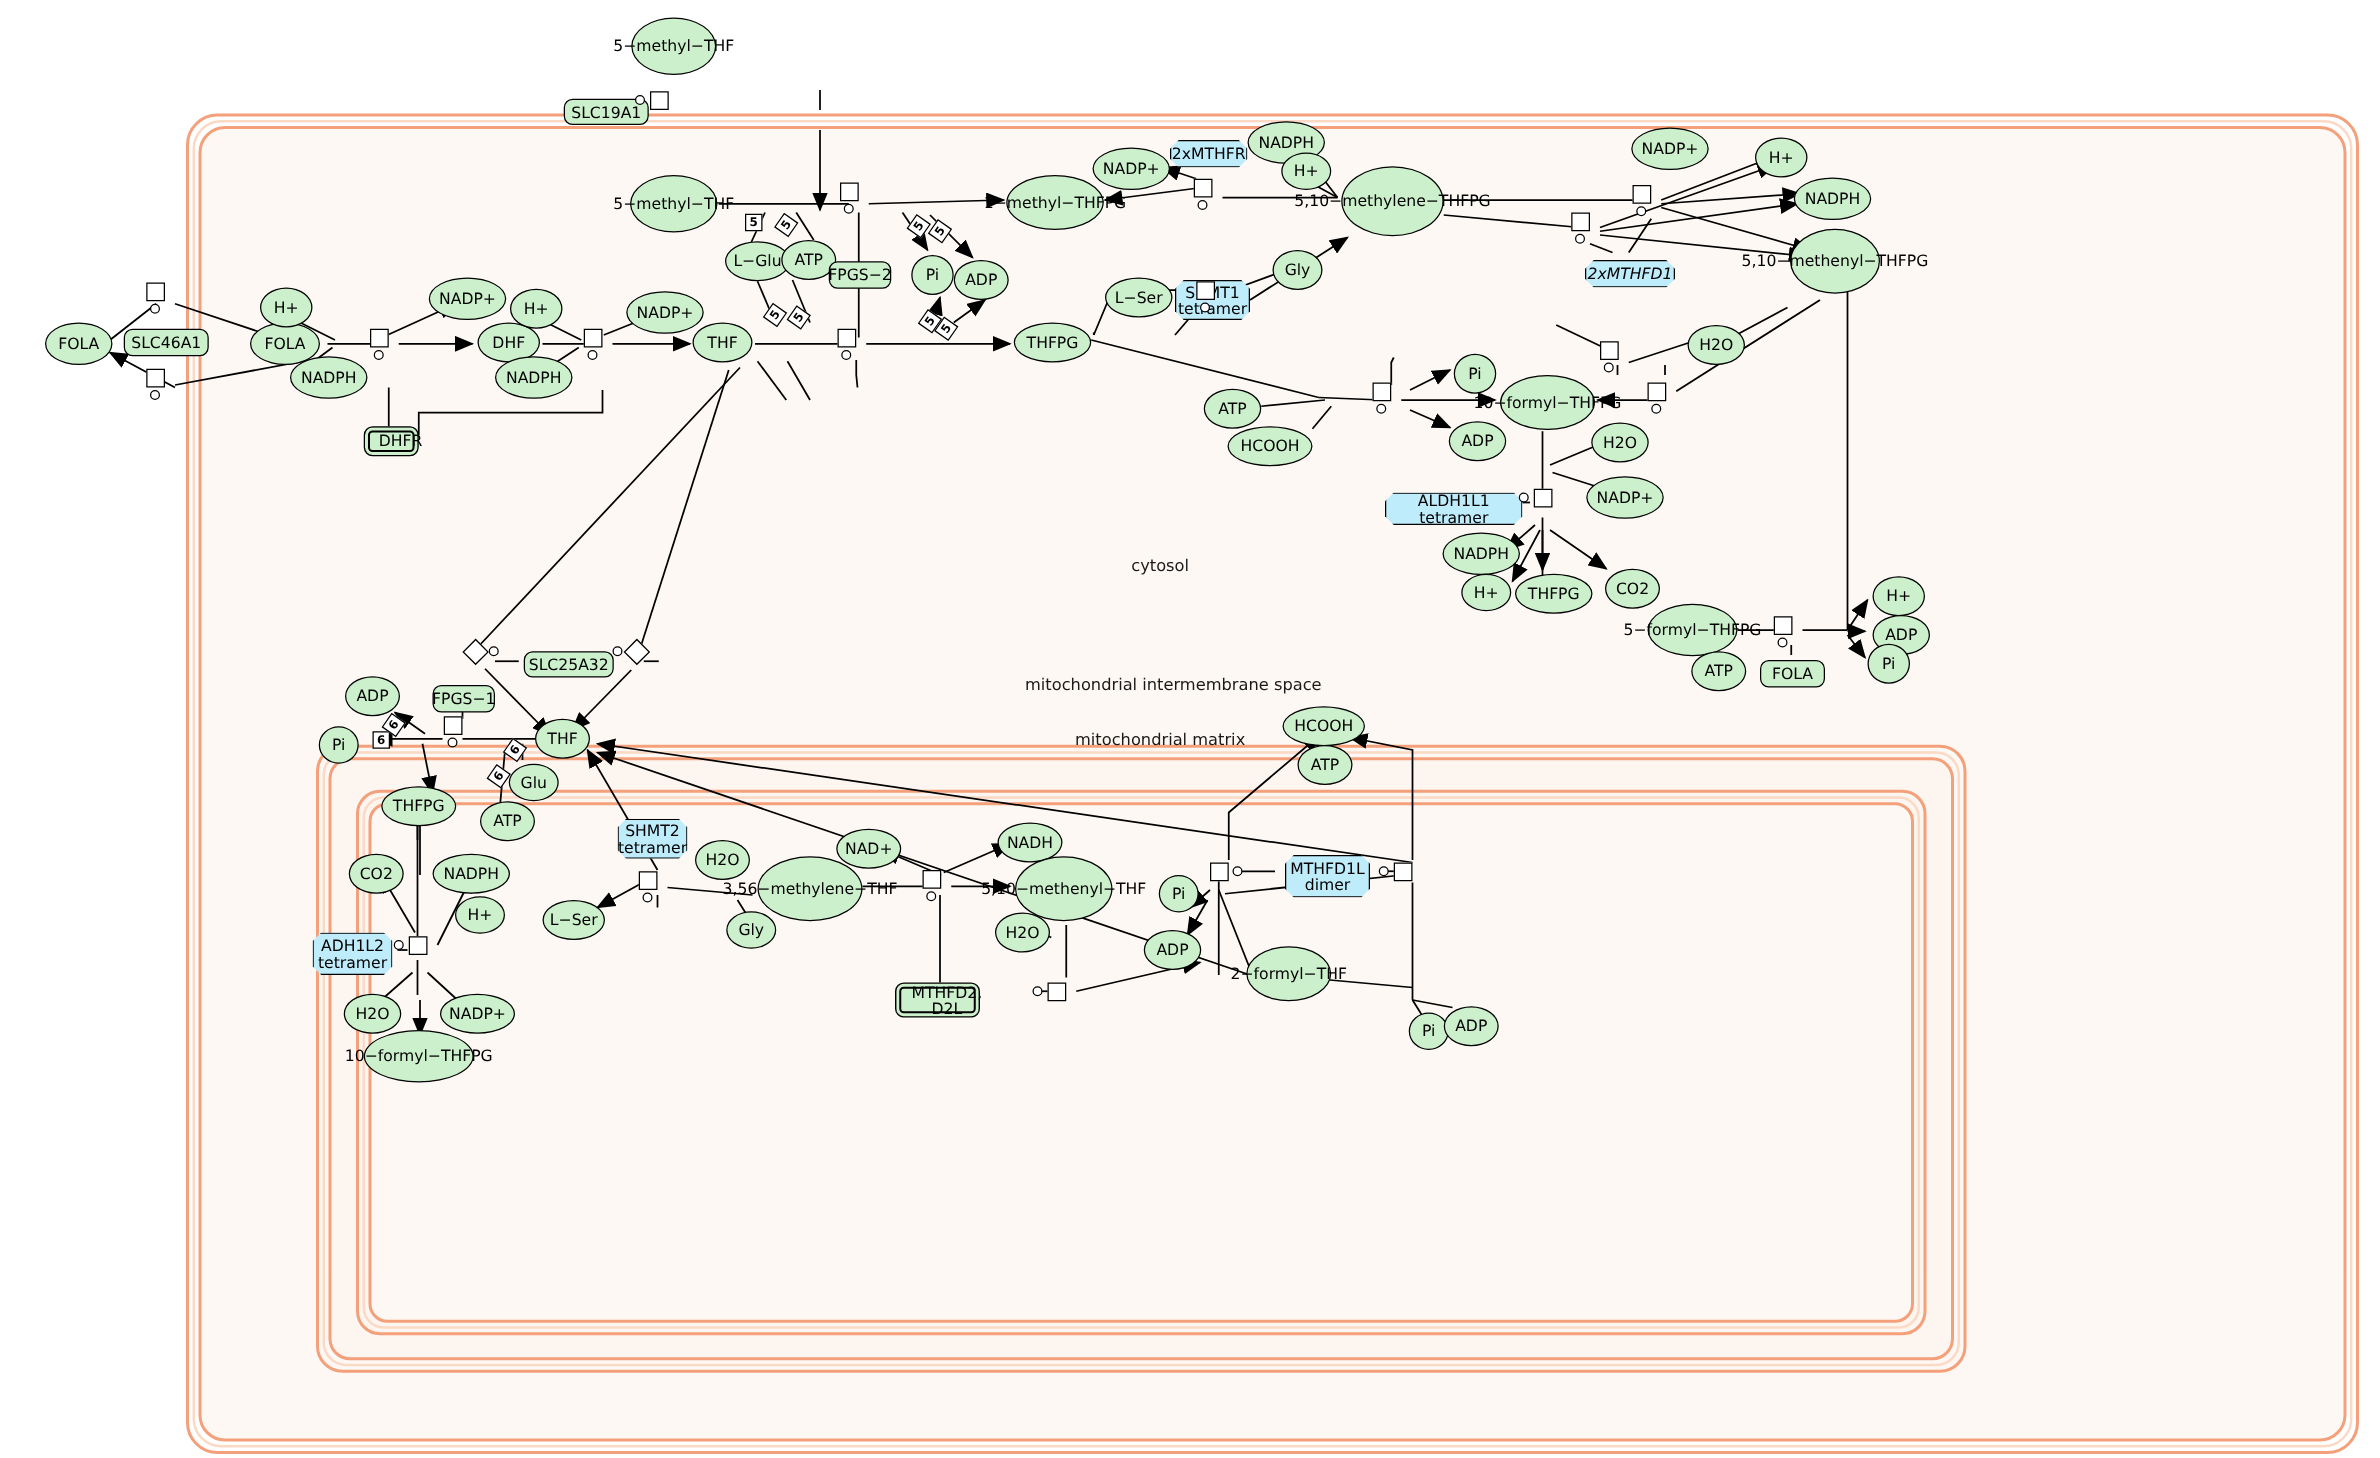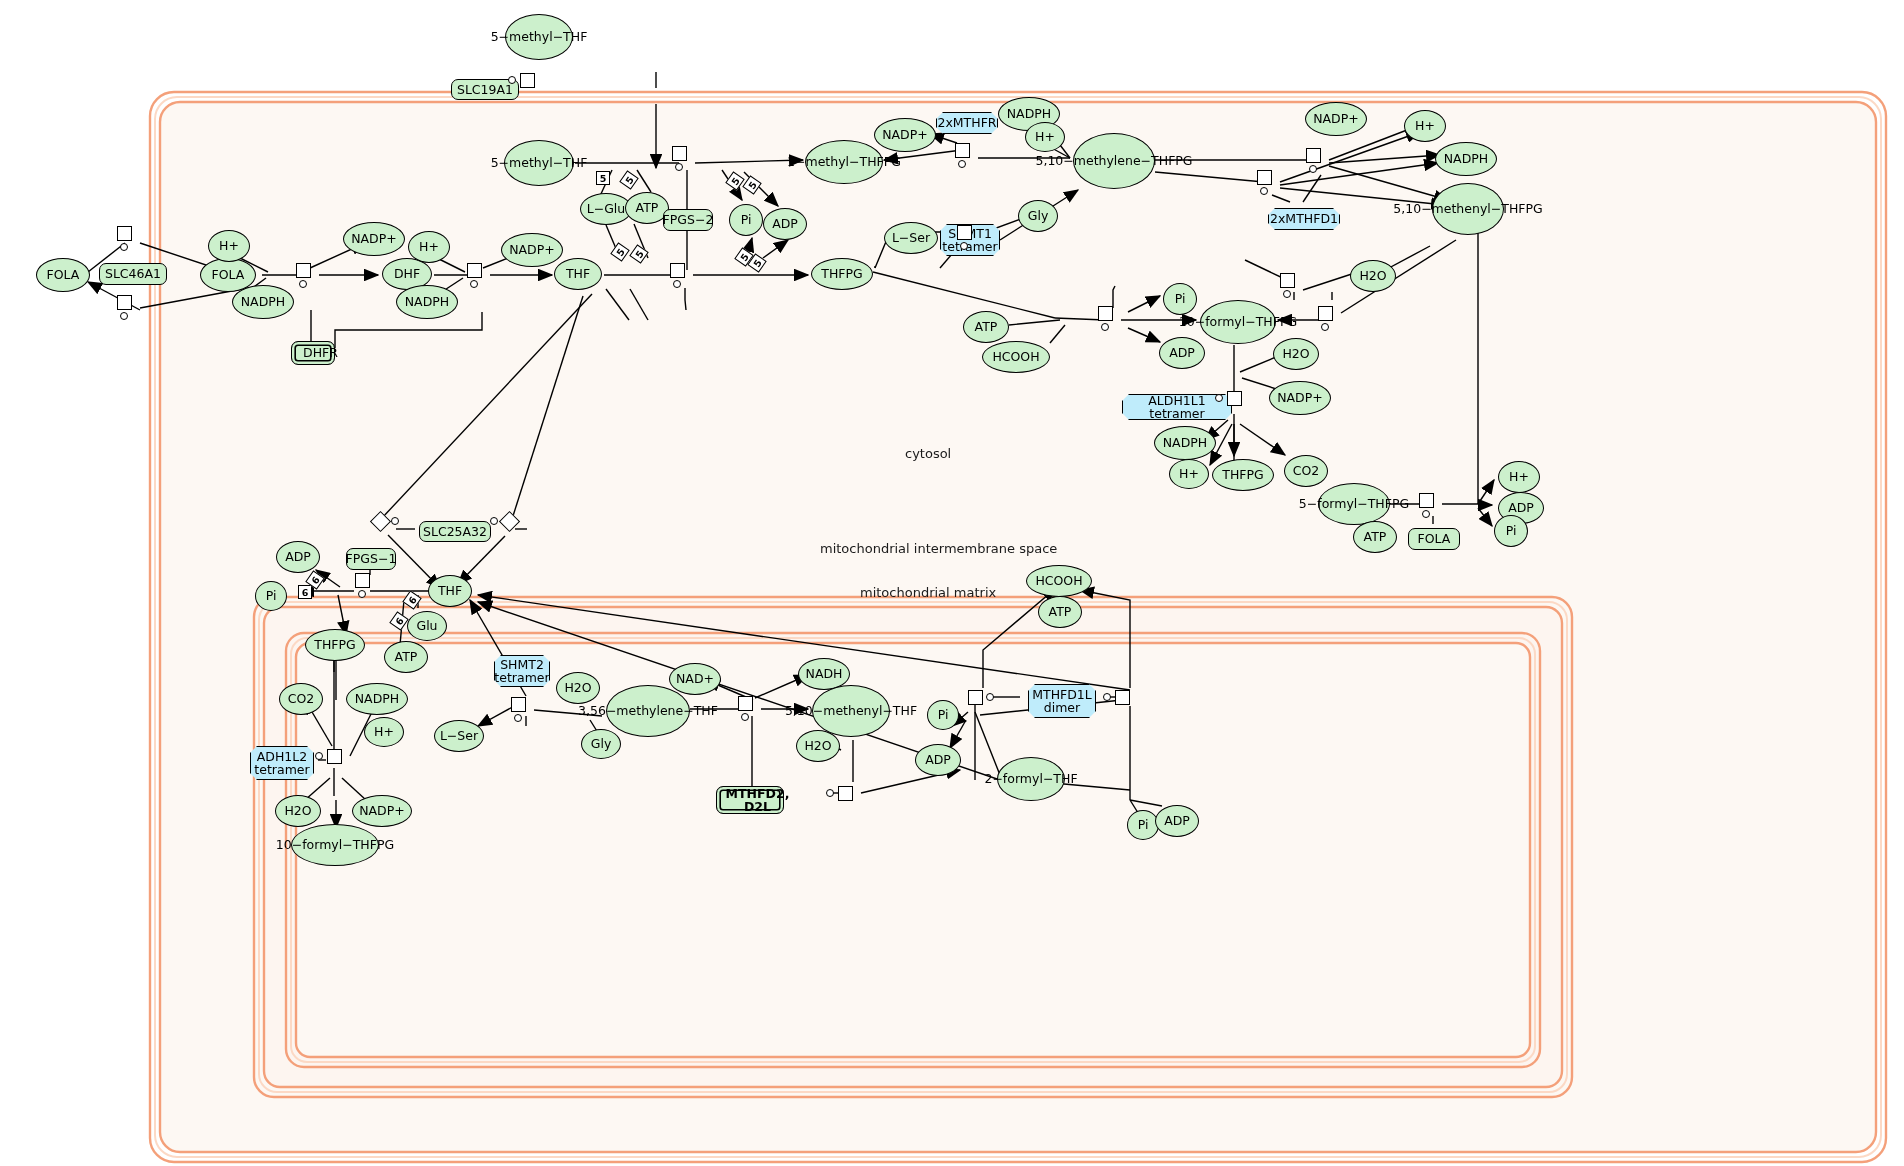--- a/index.html
+++ b/index.html
@@ -304,28 +304,28 @@
       <div class="node metab" style="left: 1026px; top: 565px; width: 66px; height: 32px;">HCOOH</div>
       <div class="node metab" style="left: 1038px; top: 596px; width: 44px; height: 32px;">ATP</div>
       <div class="node metab" style="left: 1127px; top: 810px; width: 32px; height: 30px;">Pi</div>
       <div class="node metab" style="left: 1155px; top: 805px; width: 44px; height: 32px;">ADP</div>
       <div class="node enzymeG" style="left: 451px; top: 79px; width: 68px; height: 21px;">SLC19A1</div>
       <div class="node enzymeG" style="left: 99px; top: 263px; width: 68px; height: 22px;">SLC46A1</div>
       <div class="node enzymeG dbl" style="left: 291px; top: 341px; width: 44px; height: 24px;">DHFR</div>
       <div class="node enzymeG" style="left: 663px; top: 209px; width: 50px; height: 22px;">FPGS−2</div>
       <div class="node enzymeG" style="left: 419px; top: 521px; width: 72px; height: 21px;">SLC25A32</div>
       <div class="node enzymeG" style="left: 346px; top: 548px; width: 50px; height: 22px;">FPGS−1</div>
-      <div class="node enzymeG dbl" style="left: 716px; top: 786px; width: 68px; height: 28px; white-space: pre-line; font-weight: bold;">MTHFD2,
+      <div class="node enzymeG dbl" style="left: 716px; top: 786px; width: 68px; height: 28px; white-space: pre-line;">MTHFD2,
 D2L</div>
       <div class="node enzymeG" style="left: 1408px; top: 528px; width: 52px; height: 22px;">FOLA</div>
       <div class="node complexB" style="left: 936px; top: 112px; width: 62px; height: 22px;">2xMTHFR</div>
       <div class="node complexB" style="left: 940px; top: 224px; width: 60px; height: 32px; white-space: pre-line;">SHMT1
 tetramer</div>
-      <div class="node complexB" style="left: 1268px; top: 208px; width: 72px; height: 22px;">2xMTHFD1</div>
-      <div class="node complexB" style="left: 1108px; top: 394px; width: 110px; height: 26px; margin-left: 14px;">ALDH1L1 tetramer</div>
+      <div class="node complexB" style="left: 1268px; top: 208px; width: 72px; height: 22px; font-style: italic;">2xMTHFD1</div>
+      <div class="node complexB" style="left: 1108px; top: 394px; width: 110px; height: 26px;">ALDH1L1 tetramer</div>
       <div class="node complexB" style="left: 494px; top: 655px; width: 56px; height: 32px; white-space: pre-line;">SHMT2
 tetramer</div>
       <div class="node complexB" style="left: 250px; top: 746px; width: 64px; height: 34px; white-space: pre-line;">ADH1L2
 tetramer</div>
       <div class="node complexB" style="left: 1028px; top: 684px; width: 68px; height: 34px; white-space: pre-line;">MTHFD1L
 dimer</div>
       <div class="proc" style="left: 519.5px; top: 72.5px;"></div>
       <div class="port" style="left: 508px; top: 76px;"></div>
       <div class="proc" style="left: 116.5px; top: 225.5px;"></div>
       <div class="port" style="left: 120px; top: 243px;"></div>

